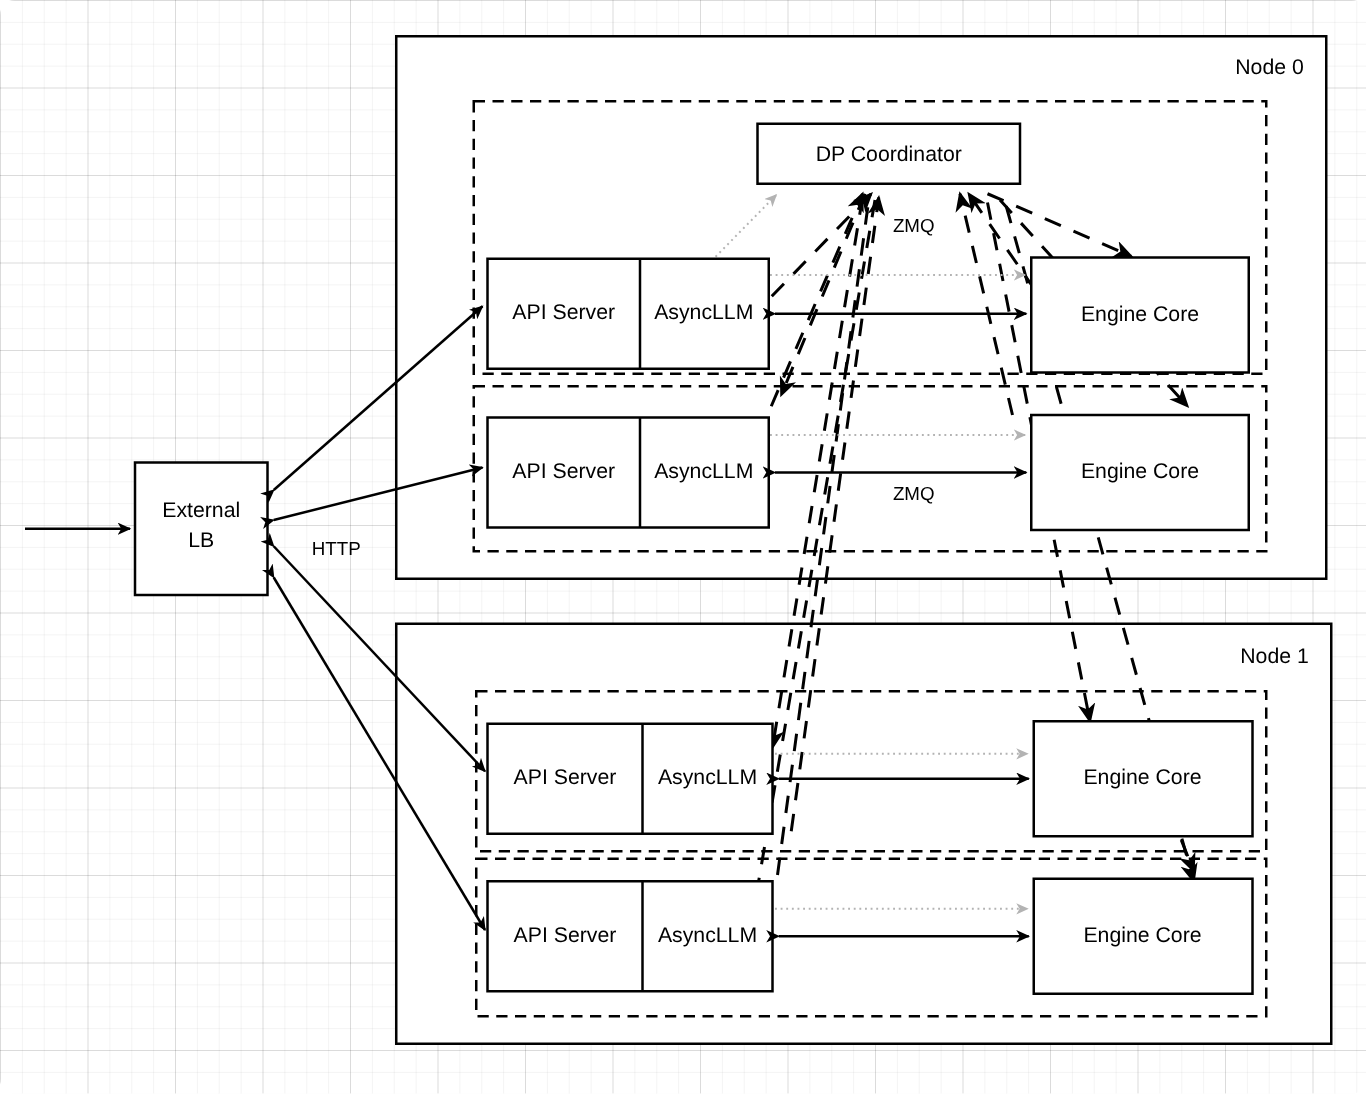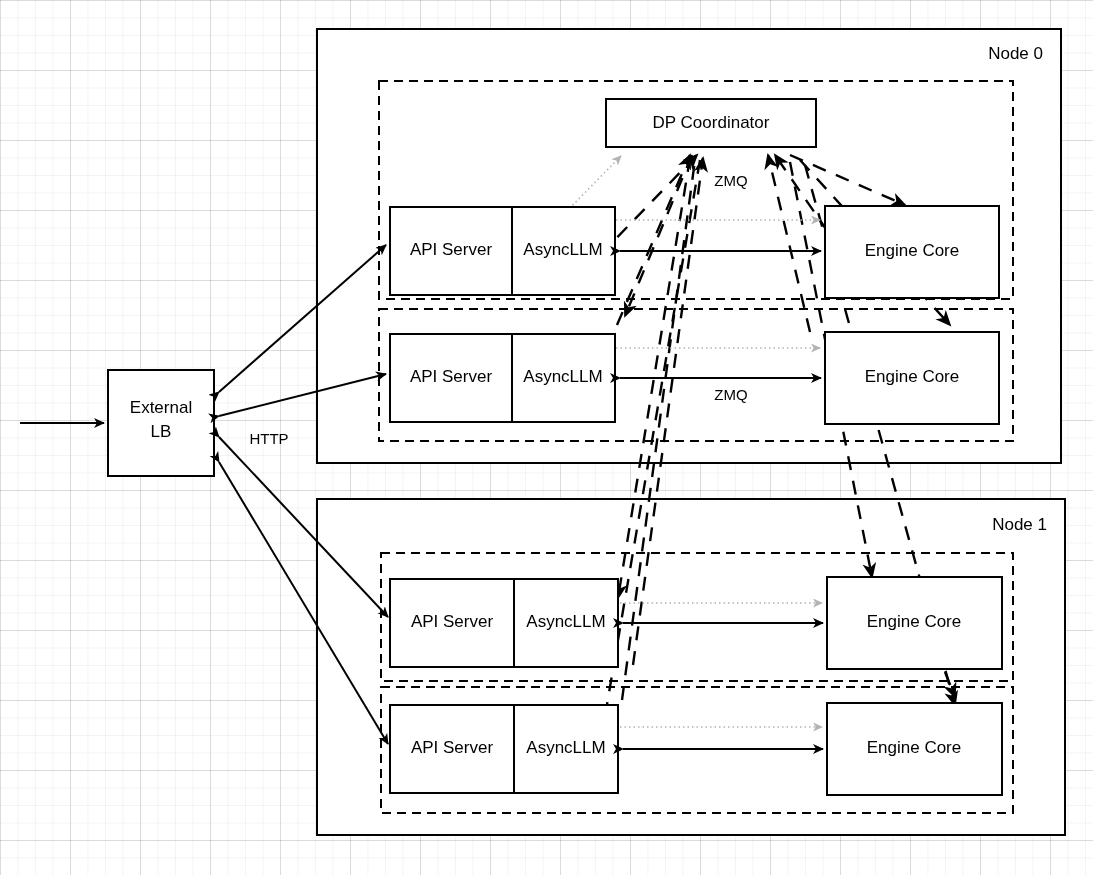--- a/index.html
+++ b/index.html
@@ -14,20 +14,21 @@
     background-color: #ffffff;
     background-image:
       linear-gradient(to right, rgba(0,0,0,0.045) 1px, transparent 1px),
       linear-gradient(to bottom, rgba(0,0,0,0.045) 1px, transparent 1px),
       linear-gradient(to right, rgba(0,0,0,0.10) 1px, transparent 1px),
       linear-gradient(to bottom, rgba(0,0,0,0.10) 1px, transparent 1px);
     background-size: 17.5px 17.5px, 17.5px 17.5px, 70px 70px, 70px 70px;
     background-position: 0 0, 0 0, 0 0, 0 0;
     font-family: "Liberation Sans", sans-serif;
     overflow: hidden;
+    border-radius: 12px;
   }
   #diagram {
     position: absolute;
     left: 0; top: 0;
     width: 1093px;
     height: 875px;
   }
   .solid-box {
     fill: #ffffff;
     stroke: #000000;

